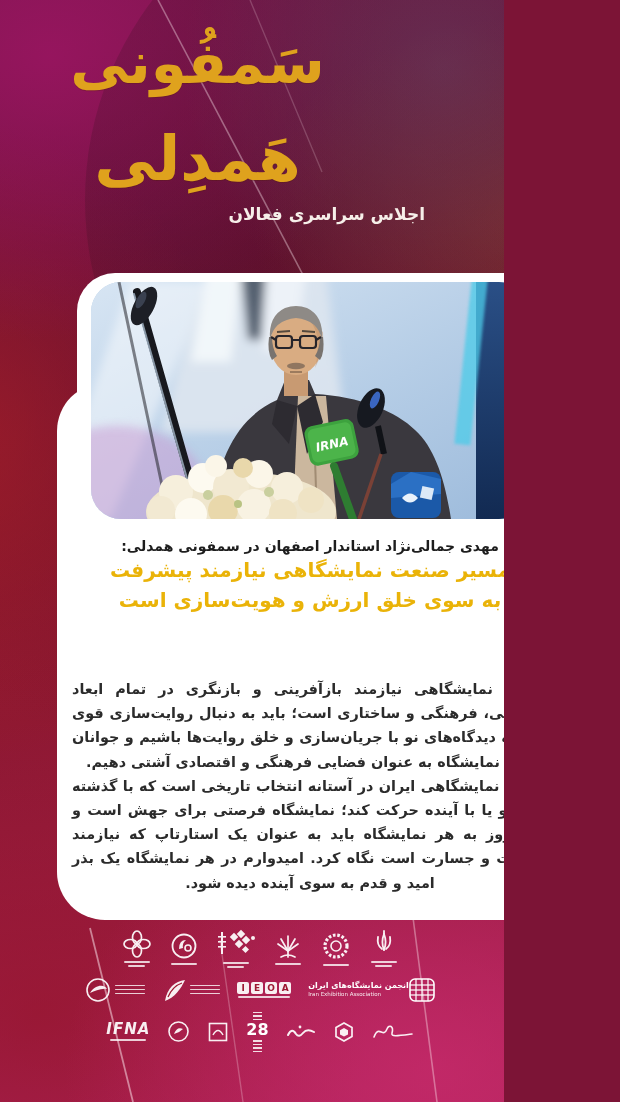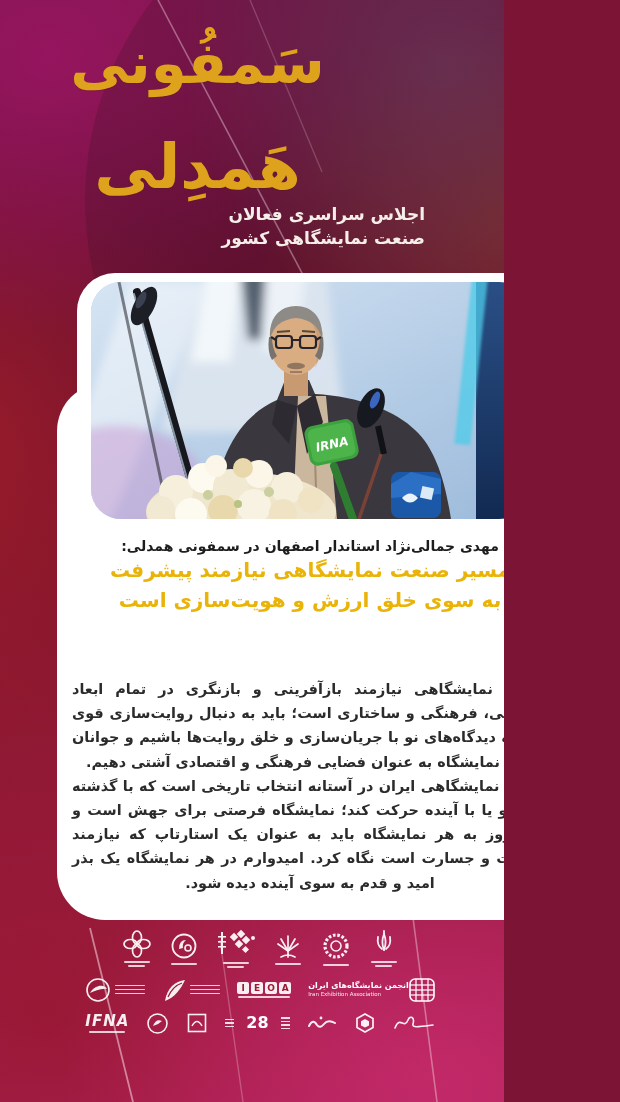--- a/index.html
+++ b/index.html
@@ -20,21 +20,21 @@
       linear-gradient(172deg,#76164a 0%,#6e1238 22%,#83162f 45%,#8e1832 62%,#9a1c42 80%,#ae2258 100%);
   }
   .big-circle{position:absolute;left:85px;top:-130px;width:660px;height:660px;border-radius:50%;
     background:radial-gradient(circle, rgba(52,16,30,.22) 96%, rgba(40,10,22,.42) 99%, transparent 100%);}
   .streaks{position:absolute;inset:0;pointer-events:none;}
 
   
   .gold{position:absolute;left:5px;width:385px;text-align:center;color:#dfa21d;
         font-weight:bold;direction:rtl;line-height:1;text-shadow:0 1px 0 rgba(80,30,0,.25);}
   .gold1{top:34px;font-size:58px;}
-  .gold2{top:136px;font-size:62px;}
+  .gold2{top:128px;font-size:62px;}
   .subtitle{position:absolute;top:202px;left:15px;width:410px;text-align:right;direction:rtl;
         color:#f6efe9;font-size:17px;font-weight:bold;line-height:24px;}
 
   
   .card-text-bg{position:absolute;left:57px;top:383px;width:506px;height:537px;
         background:#fff;border-radius:48px;}
   .photo-wrap{position:absolute;left:77px;top:273px;width:466px;height:256px;
         background:#fff;border-radius:38px;}
   .photo{position:absolute;left:14px;top:9px;width:438px;height:237px;border-radius:30px;
         overflow:hidden;background:#b8cfe6;}
@@ -57,21 +57,21 @@
   .cap.s{width:17px;height:1.5px;}
   .tcol{display:flex;flex-direction:column;gap:2.5px;align-items:flex-start;}
   .tcol .cap{width:30px;height:1.5px;}
   .ieoa{display:flex;gap:2px;}
   .ieoa span{width:12px;height:12px;background:#fff;color:#9c1830;font-size:9px;font-weight:bold;
         display:flex;align-items:center;justify-content:center;border-radius:2px;}
   .assoc{display:flex;align-items:center;}
   .assoc .fa{font-size:8px;font-weight:bold;direction:rtl;line-height:10px;}
   .assoc .en{font-size:5.5px;line-height:7px;opacity:.9;}
   .ifna-t{font-size:15px;font-weight:bold;font-style:italic;letter-spacing:1px;line-height:15px;}
-  .b28{display:flex;align-items:center;gap:12px;}
+  .b28{display:flex;align-items:center;gap:2px;flex-direction:column;}
   .b28 .n{font-size:16px;font-weight:bold;line-height:16px;}
   .minicol{display:flex;flex-direction:column;gap:2px;}
   .minicol i{display:block;width:9px;height:1.5px;background:rgba(255,255,255,.85);}
 </style>
 </head>
 <body>
 
 <div class="stage">
   <div class="bg"></div>
   <div class="big-circle"></div>
@@ -82,21 +82,20 @@
     <line x1="540" y1="215" x2="600" y2="430" stroke="rgba(255,236,242,.12)" stroke-width="1.4"></line>
     <line x1="90" y1="928" x2="133" y2="1102" stroke="rgba(255,236,242,.5)" stroke-width="1.8"></line>
     <line x1="220" y1="940" x2="243" y2="1102" stroke="rgba(255,236,242,.26)" stroke-width="1.4"></line>
     <line x1="405" y1="856" x2="437" y2="1102" stroke="rgba(255,236,242,.38)" stroke-width="1.6"></line>
   </svg>
 
   <div class="gold gold1">سَمفُونی</div>
   <div class="gold gold2">هَمدِلی</div>
   <div class="subtitle">
     <div>اجلاس سراسری فعالان</div>
-    <div>صنعت نمایشگاهی کشور</div>
   </div>
 
   <div class="card-text-bg"></div>
   <div class="photo-wrap">
     <div class="photo">
       <svg width="438" height="237" viewBox="0 0 438 237">
         <defs>
           <linearGradient id="sky" x1="0" y1="0" x2="1" y2="1">
             <stop offset="0" stop-color="#d7e5f3"></stop>
               <stop offset=".55" stop-color="#b5cde6"></stop>

